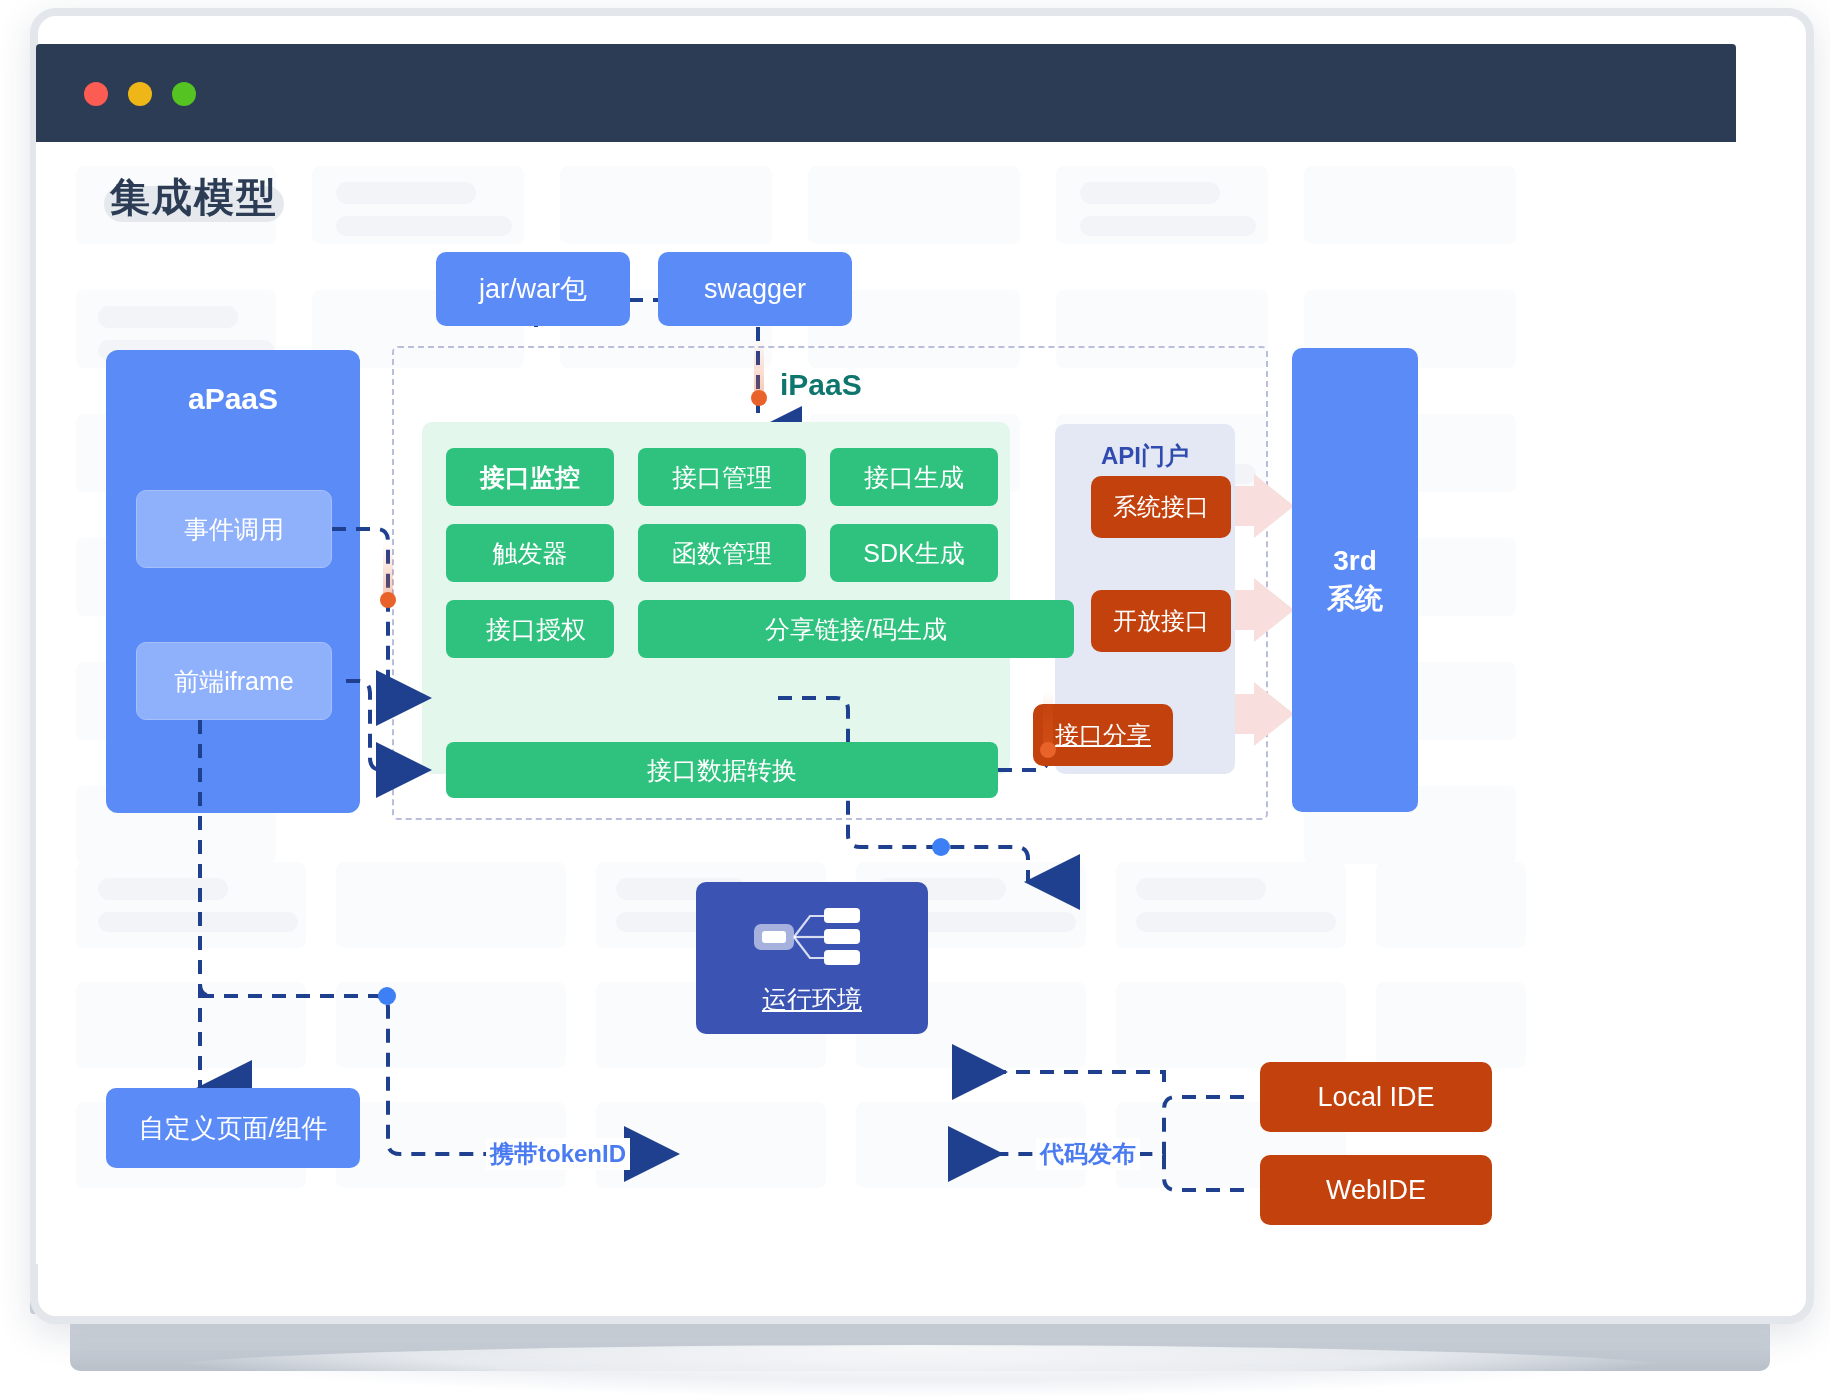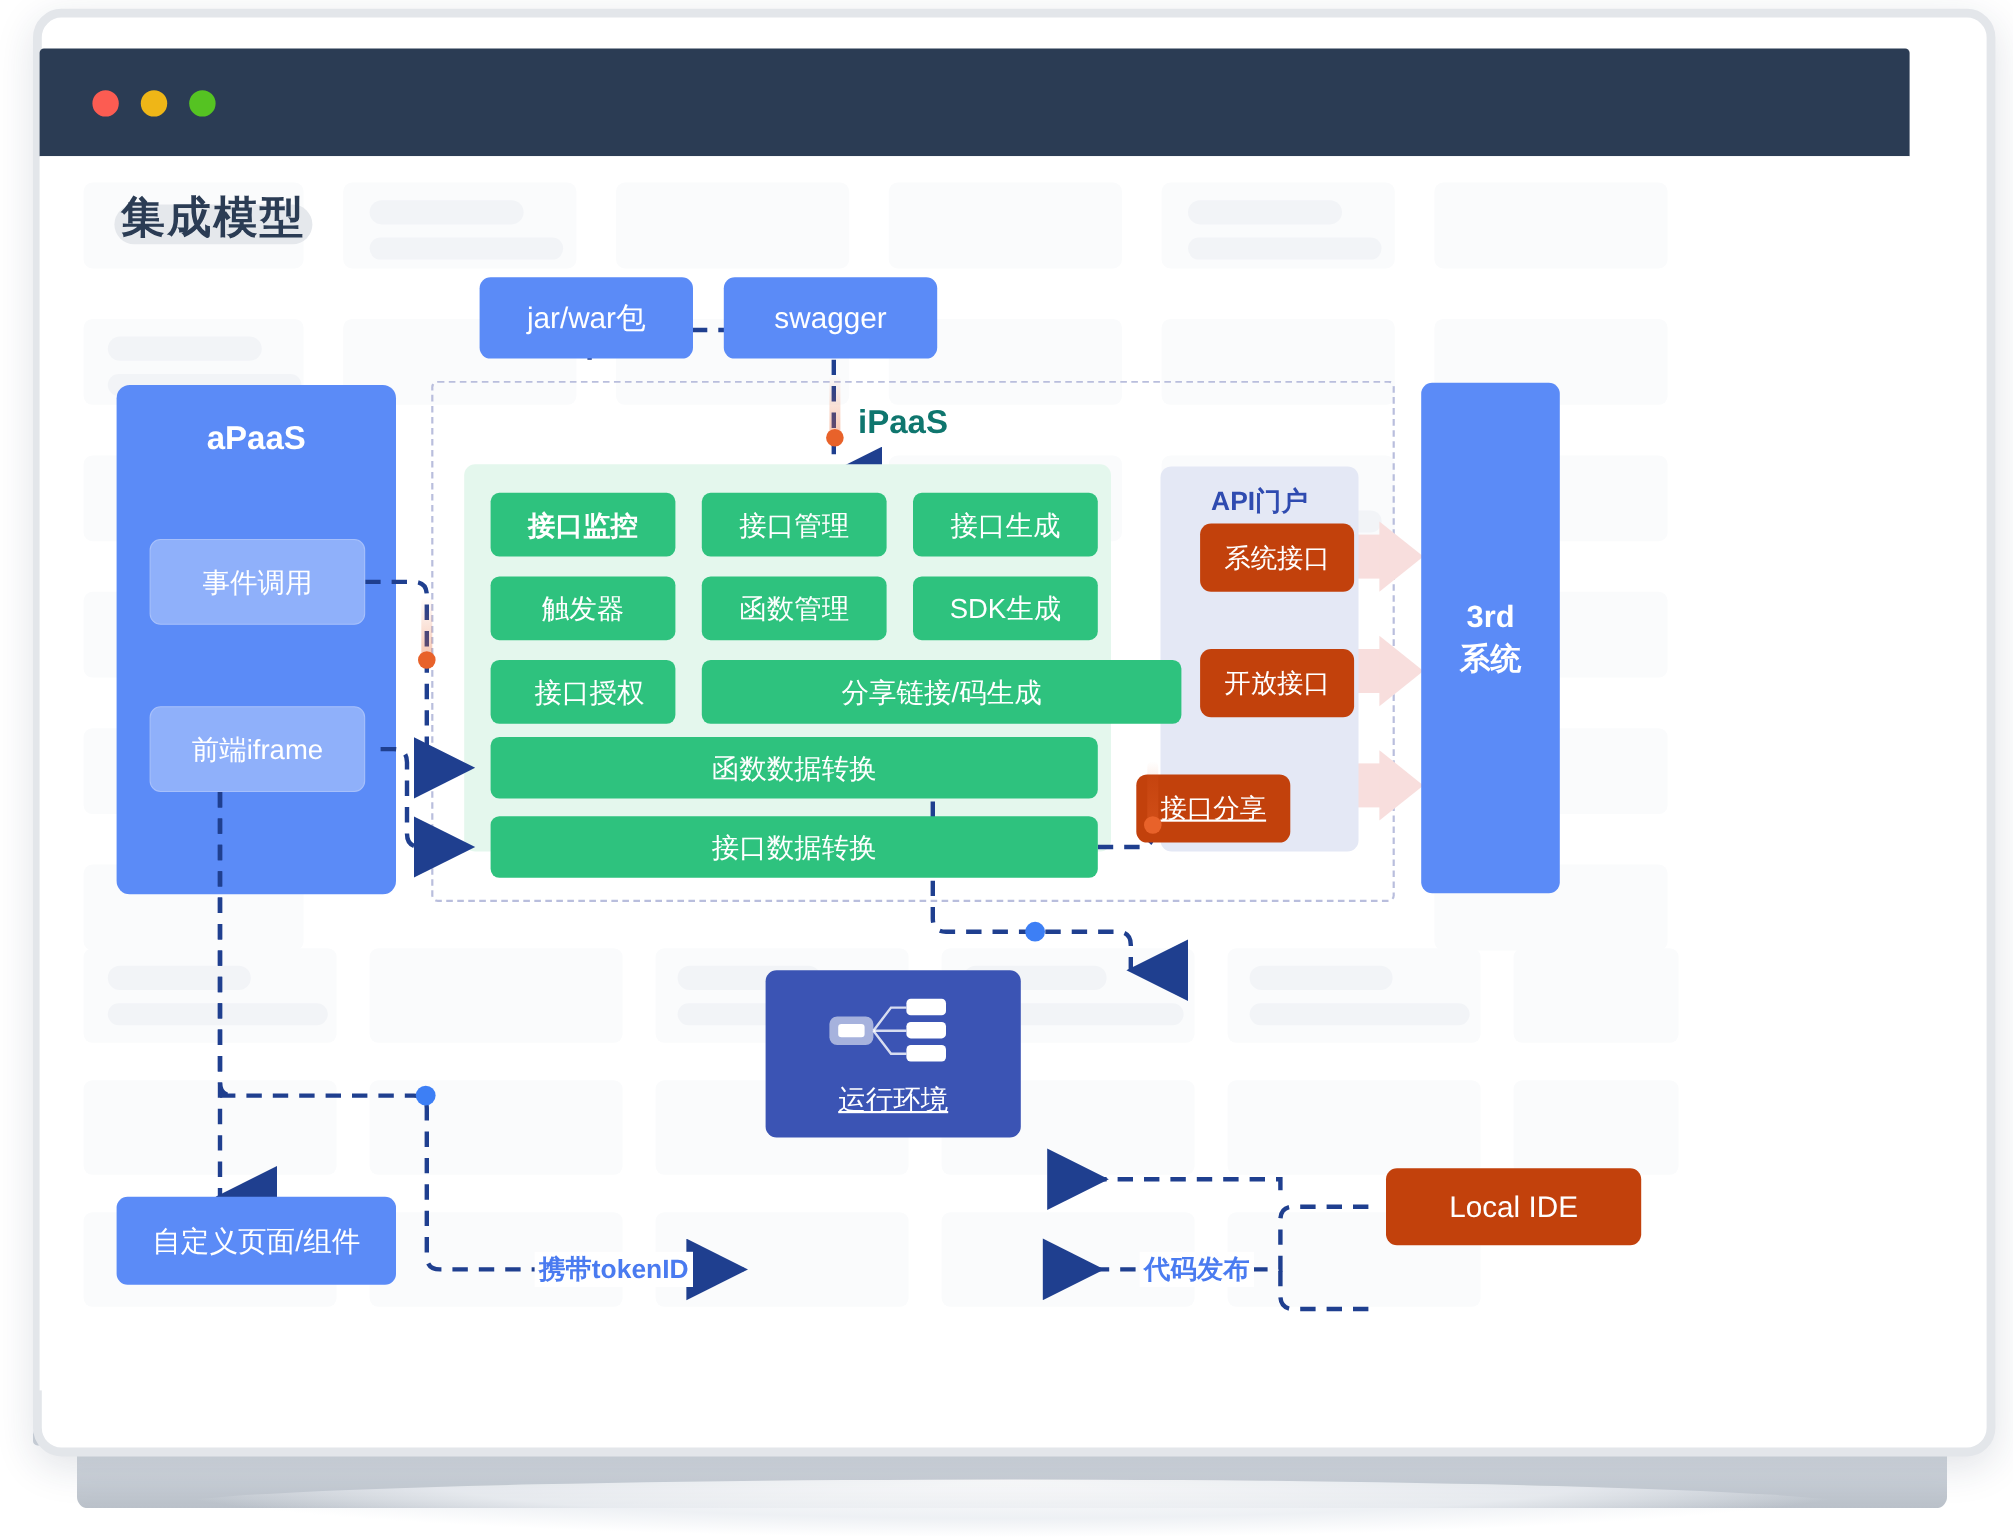--- a/index.html
+++ b/index.html
@@ -302,23 +302,20 @@
       <span>SDK生成</span>
     </div>
 
     <div class="node green" style="left:410px;top:458px;width:168px;height:58px;font-size:25px;padding-left:12px;">
       <span>接口授权</span>
     </div>
     <div class="node green" style="left:602px;top:458px;width:436px;height:58px;font-size:25px;">
       <span>分享链接/码生成</span>
     </div>
 
-    <div class="node green" style="left:410px;top:528px;width:552px;height:56px;font-size:25px;">
-      <span>函数数据转换</span>
-    </div>
     <div class="node green" style="left:410px;top:600px;width:552px;height:56px;font-size:25px;">
       <span>接口数据转换</span>
     </div>
 
     <div class="pink-arrow" style="left:1040px;top:332px;width:220px;height:64px;">
       <div class="shaft"></div>
         <div class="head"></div>
     </div>
     <div class="pink-arrow" style="left:1040px;top:436px;width:220px;height:64px;">
       <div class="shaft"></div>
@@ -401,18 +398,21 @@
         <rect x="72" y="10" width="36" height="15" rx="4" fill="#ffffff"></rect>
         <rect x="72" y="31" width="36" height="15" rx="4" fill="#ffffff"></rect>
         <rect x="72" y="52" width="36" height="15" rx="4" fill="#ffffff"></rect>
       </svg>
       <div class="runtime-label">运行环境</div>
     </div>
 
     <div class="node blue-dark" style="left:1208px;top:920px;width:232px;height:70px;font-size:27px;">
       <span>Local IDE</span>
     </div>
+    <div class="node blue-dark" style="left:1208px;top:1013px;width:232px;height:70px;font-size:27px;">
+      <span>WebIDE</span>
+    </div>
 
     <div class="edge-label" style="left:450px;top:996px;">携带tokenID</div>
     <div class="edge-label" style="left:1000px;top:996px;">代码发布</div>
 
   </div>
 </div>
 
 </body></html>

